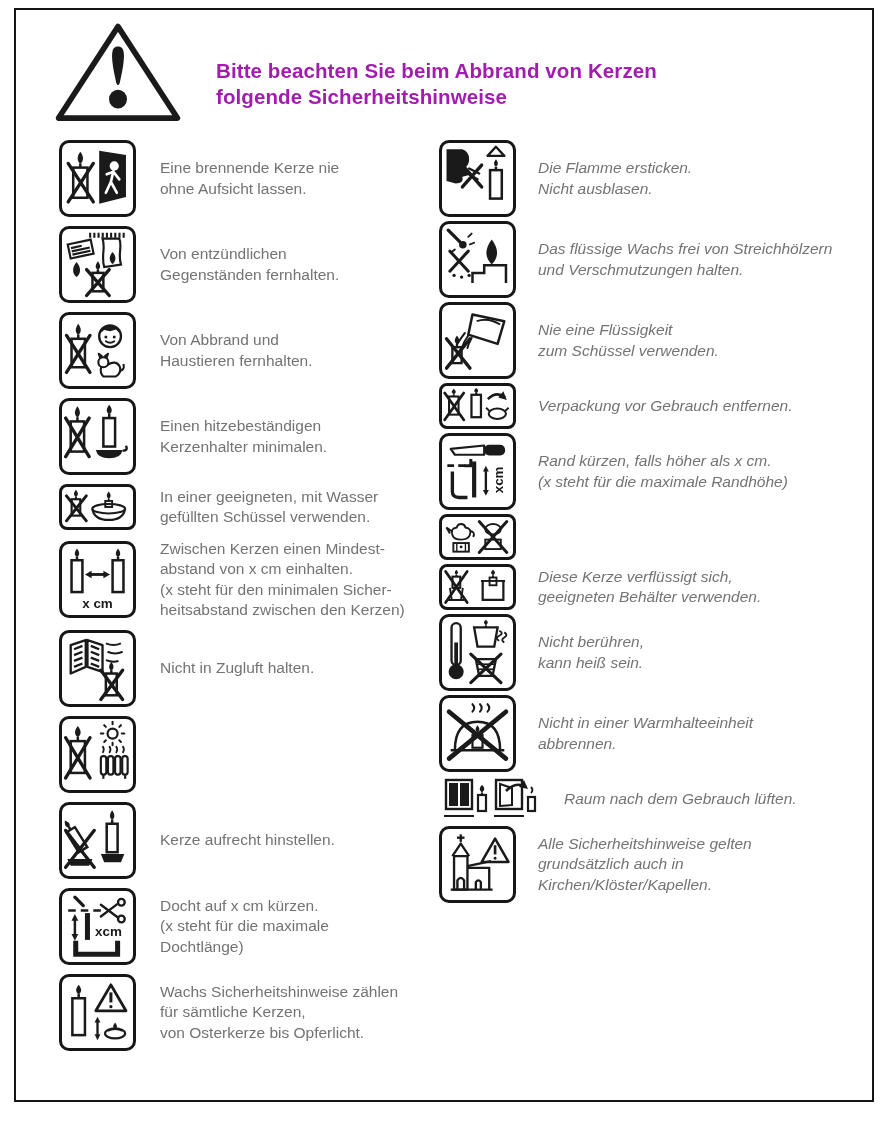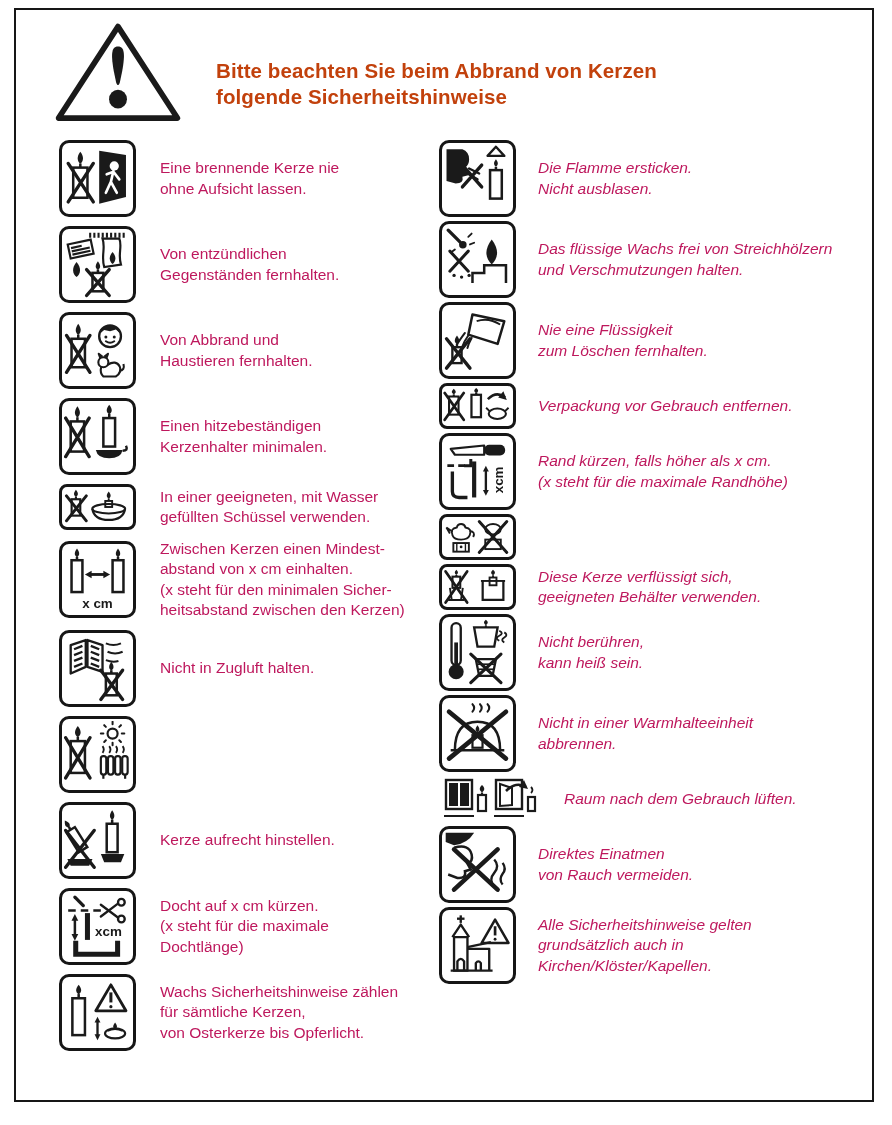--- a/index.html
+++ b/index.html
@@ -1,33 +1,33 @@
 <!DOCTYPE html>
 <html><head>
 <meta charset="utf-8">
 <style>
   html,body{margin:0;padding:0;background:#fff;}
   body{width:892px;height:1125px;position:relative;font-family:"Liberation Sans",sans-serif;color:#2d2d2d;}
   .page{position:absolute;left:14px;top:8px;width:860px;height:1094px;border:2px solid #161616;box-sizing:border-box;background:#fff;overflow:hidden;}
   .header{display:flex;align-items:flex-start;margin:10px 0 4px 36px;}
   .tri{width:132px;height:106px;flex:0 0 auto;}
-  .title{margin:38px 16px 0 32px;font-size:20.5px;font-weight:bold;color:#c2410c;line-height:1.28;white-space:pre-line;letter-spacing:.1px;}
+  .title{margin:38px 16px 0 32px;font-size:20.5px;font-weight:bold;color:#a21caf;line-height:1.28;white-space:pre-line;letter-spacing:.1px;}
   .cols{display:flex;margin-top:14px;}
   .col{display:flex;flex-direction:column;}
   .col-left{width:372px;margin-left:40px;}
   .col-right{flex:1;margin-left:8px;}
   .item{display:flex;align-items:center;margin-bottom:9px;}
   .col-right .item{margin-bottom:4px;}
   .icnwrap{flex:0 0 82px;display:flex;justify-content:center;align-items:center;}
   .frame{box-sizing:border-box;background:#fff;}
   .std{width:77px;height:77px;border:3.5px solid #161616;border-radius:10px;padding:2px;}
   .short{width:77px;height:46px;border:3px solid #161616;border-radius:8px;padding:1px;}
   .bare{width:100px;height:46px;margin-left:8px;}
   .frame svg{width:100%;height:100%;display:block;}
-  .cap{margin-left:22px;font-size:15.5px;line-height:1.32;white-space:pre-line;color:#be185d;}
+  .cap{margin-left:22px;font-size:15.5px;line-height:1.32;white-space:pre-line;color:#737373;}
   .col-right .cap{margin-left:20px;font-style:italic;}
 </style>
 </head>
 <body>
 
 <div class="page">
 
   <div class="header">
     <div class="tri"><svg viewBox="0 0 140 112">
           <path d="M70 7 L133 104 L7 104 Z" fill="none" stroke="#1a1a1a" stroke-width="6" stroke-linejoin="round"></path>
@@ -346,21 +346,21 @@
                 <path d="M39 17 Q53 12 67 21" fill="none" stroke="#1a1a1a" stroke-width="2.2"></path>
                 <path d="M29 34 q-5 7 -7 13 M25 31 q-6 8 -9 13 M33 37 q-4 7 -5 12" fill="none" stroke="#1a1a1a" stroke-width="2.4" stroke-linecap="round"></path>
                 <rect x="10" y="48" width="11" height="19" fill="none" stroke="#1a1a1a" stroke-width="2.8"></rect>
                 <line x1="15.5" y1="48" x2="15.5" y2="44" stroke="#1a1a1a" stroke-width="2.8"></line>
                 <path d="M15.5 34 C19 39 19 42 15.5 44.5 C12 42 12 39 15.5 34 Z" fill="#1a1a1a"></path>
                 <path d="M3 38 L31 73 M31 38 L3 73" stroke="#1a1a1a" stroke-width="4" fill="none" stroke-linecap="round"></path>
               </svg>
             </div>
           </div>
           <div class="cap">Nie eine Flüssigkeit
-zum Löschen fernhalten.</div>
+zum Schüssel verwenden.</div>
         </div>
       <div class="item">
           <div class="icnwrap">
             <div class="frame short">
               <svg viewBox="0 0 80 44">
                 <rect x="7" y="11" width="11" height="21" fill="none" stroke="#1a1a1a" stroke-width="2.4"></rect>
                 <line x1="12.5" y1="11" x2="12.5" y2="8.5" stroke="#1a1a1a" stroke-width="2.4"></line>
                 <path d="M12.5 2 C15.5 5 15.5 6.5 12.5 8.5 C9.5 6.5 9.5 5 12.5 2 Z" fill="#1a1a1a"></path>
                 <path d="M2 7 L24 38 M24 7 L2 38" stroke="#1a1a1a" stroke-width="3.2" fill="none" stroke-linecap="round"></path>
                 <rect x="33" y="9" width="11" height="26" fill="none" stroke="#1a1a1a" stroke-width="2.6"></rect>
@@ -494,34 +494,20 @@
                 <path d="M87 16 q3 -3 0 -6" fill="none" stroke="#1a1a1a" stroke-width="1.8"></path>
               </svg>
             </div>
           </div>
           <div class="cap">Raum nach dem Gebrauch lüften.</div>
         </div>
       <div class="item">
           <div class="icnwrap">
             <div class="frame std">
               <svg viewBox="0 0 80 80">
-                <path d="M2 2 L36 2 Q28 15 12 17 L2 13 Z" fill="#1a1a1a"></path>
-                <path d="M12 20 Q30 15 33 28 Q35 36 28 39 L32 46 L25 48 Q27 57 16 56 L5 52" fill="none" stroke="#1a1a1a" stroke-width="3"></path>
-                <path d="M60 34 q7 8 0 16 q-7 8 0 16 M70 38 q5 7 0 13 q-5 7 0 13" fill="none" stroke="#1a1a1a" stroke-width="2.8"></path>
-                <path d="M12 22 L64 70 M64 22 L12 70" stroke="#1a1a1a" stroke-width="5.5" fill="none" stroke-linecap="round"></path>
-              </svg>
-            </div>
-          </div>
-          <div class="cap">Direktes Einatmen
-von Rauch vermeiden.</div>
-        </div>
-      <div class="item">
-          <div class="icnwrap">
-            <div class="frame std">
-              <svg viewBox="0 0 80 80">
                 <g fill="none" stroke="#1a1a1a" stroke-width="2.8" stroke-linejoin="round">
                   <rect x="12" y="30" width="16" height="40"></rect>
                   <path d="M10 30 L20 15 L30 30"></path>
                   <line x1="20" y1="13" x2="20" y2="4"></line>
                   <line x1="15.5" y1="8" x2="24.5" y2="8"></line>
                   <path d="M28 44 L54 44 L54 70"></path>
                   <path d="M28 42 L56 36"></path>
                   <path d="M16 70 L16 59 Q20 53 24 59 L24 70"></path>
                   <path d="M38 70 L38 61 Q41 57 44 61 L44 70"></path>
                   <line x1="8" y1="70" x2="58" y2="70"></line>

